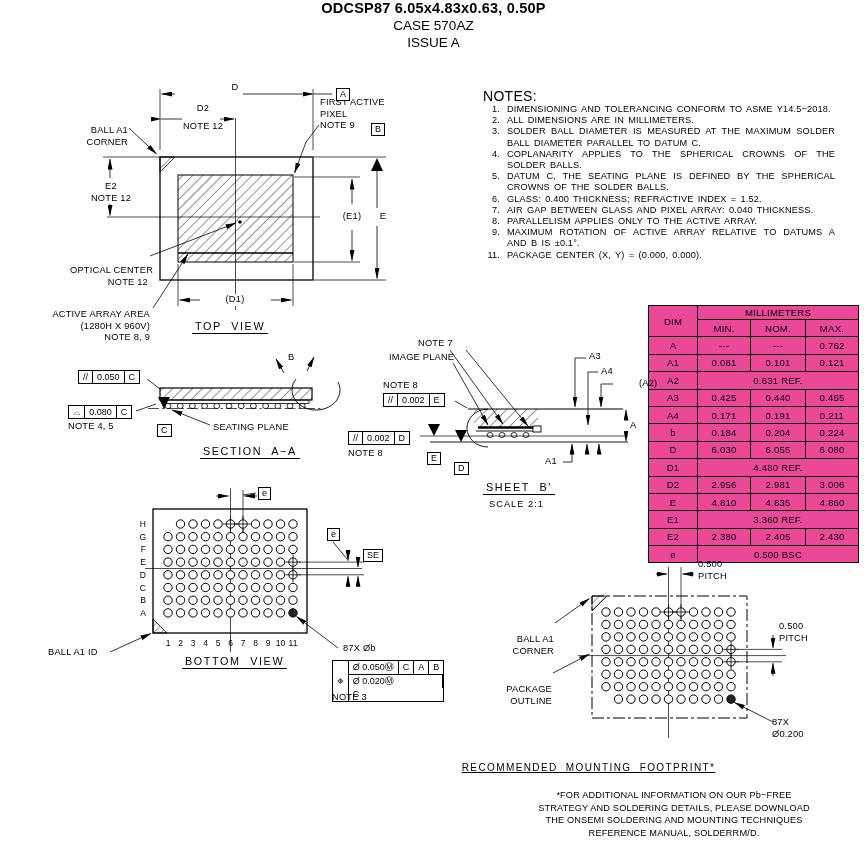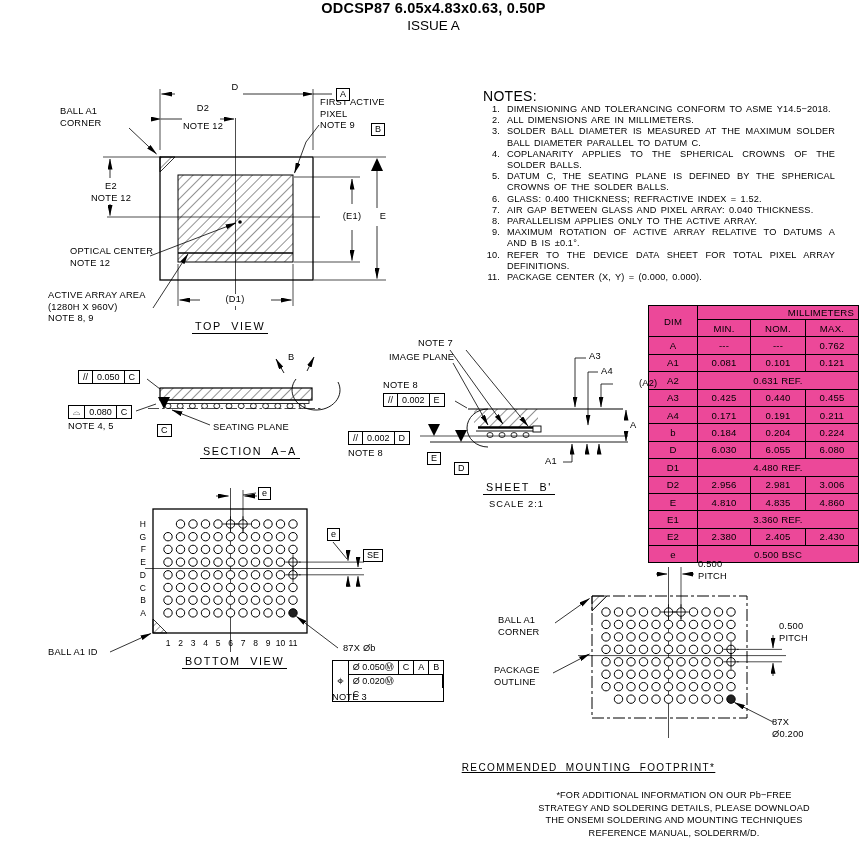--- a/index.html
+++ b/index.html
@@ -1,21 +1,21 @@
 <!DOCTYPE html>
 <html><head>
 <meta charset="utf-8">
 <style>
   html,body{margin:0;padding:0;background:#fff;}
   .page{position:relative;width:867px;height:849px;background:#fff;color:#000;
         font-family:"Liberation Sans",sans-serif;overflow:hidden;}
   .abs{position:absolute;}
   .lbl{position:absolute;font-size:9.3px;line-height:11.5px;white-space:nowrap;letter-spacing:.2px;}
   .ctr{transform:translateX(-50%);}
-  .rgt{text-align:left;}
+  .rgt{text-align:right;margin-top:19px;}
   .cap{position:absolute;font-size:10.8px;letter-spacing:1.6px;word-spacing:5px;
        border-bottom:1.1px solid #000;padding:0 3px 1px;white-space:nowrap;}
   .dbox{position:absolute;border:1px solid #000;background:#fff;font-size:9px;
         line-height:11px;padding:0 3px;white-space:nowrap;}
   .fcf{position:absolute;display:inline-flex;border:1px solid #000;background:#fff;
        font-size:9px;line-height:12px;white-space:nowrap;}
   .fcf>span{padding:0 4px;border-right:1px solid #000;}
   .fcf>span:last-child{border-right:none;}
   .fcf2{position:absolute;display:inline-flex;border:1px solid #000;background:#fff;
         font-size:9px;line-height:13px;white-space:nowrap;}
@@ -41,20 +41,21 @@
   svg{position:absolute;left:0;top:0;overflow:visible;}
   svg text{font-family:"Liberation Sans",sans-serif;fill:#000;}
 </style>
 </head>
 <body>
 
 <div class="page">
 
   <div class="abs" style="left:0;top:7;width:867px;text-align:center;">
     <div class="title1">ODCSP87 6.05x4.83x0.63, 0.50P</div>
+    <div class="title2">CASE 570AZ</div>
     <div class="title2">ISSUE A</div>
   </div>
 
   <div class="notes-head" style="left:483px;top:88px;">NOTES:</div>
   <div class="notes" style="left:483px;top:104px;">
       <div class="note-row">
         <span class="note-num">1.</span>
         <span class="note-text">DIMENSIONING AND TOLERANCING CONFORM TO ASME Y14.5−2018.</span>
       </div>
       <div class="note-row">
@@ -81,36 +82,32 @@
         <span class="note-num">7.</span>
         <span class="note-text">AIR GAP BETWEEN GLASS AND PIXEL ARRAY: 0.040 THICKNESS.</span>
       </div>
       <div class="note-row">
         <span class="note-num">8.</span>
         <span class="note-text">PARALLELISM APPLIES ONLY TO THE ACTIVE ARRAY.</span>
       </div>
       <div class="note-row">
         <span class="note-num">9.</span>
         <span class="note-text">MAXIMUM ROTATION OF ACTIVE ARRAY RELATIVE TO DATUMS A AND B IS ±0.1°.</span>
-      </div>
-      <div class="note-row">
-        <span class="note-num">10.</span>
-        <span class="note-text">REFER TO THE DEVICE DATA SHEET FOR TOTAL PIXEL ARRAY DEFINITIONS.</span>
       </div>
       <div class="note-row">
         <span class="note-num">11.</span>
         <span class="note-text">PACKAGE CENTER (X, Y) = (0.000, 0.000).</span>
       </div>
     </div>
 
   <table class="dim abs" style="left:648px;top:305px;">
     <tbody>
       <tr>
         <td rowspan="2" style="width:40px;">DIM</td>
-        <td colspan="3" style="height:13px;text-align:right;">MILLIMETERS</td>
+        <td colspan="3" style="height:13px;">MILLIMETERS</td>
       </tr>
       <tr>
         <td style="width:44px;height:14px;">MIN.</td>
         <td style="width:46px;">NOM.</td>
         <td style="width:44px;">MAX.</td>
       </tr>
     </tbody>
     <tbody>
         <tr>
           <td>A</td>

